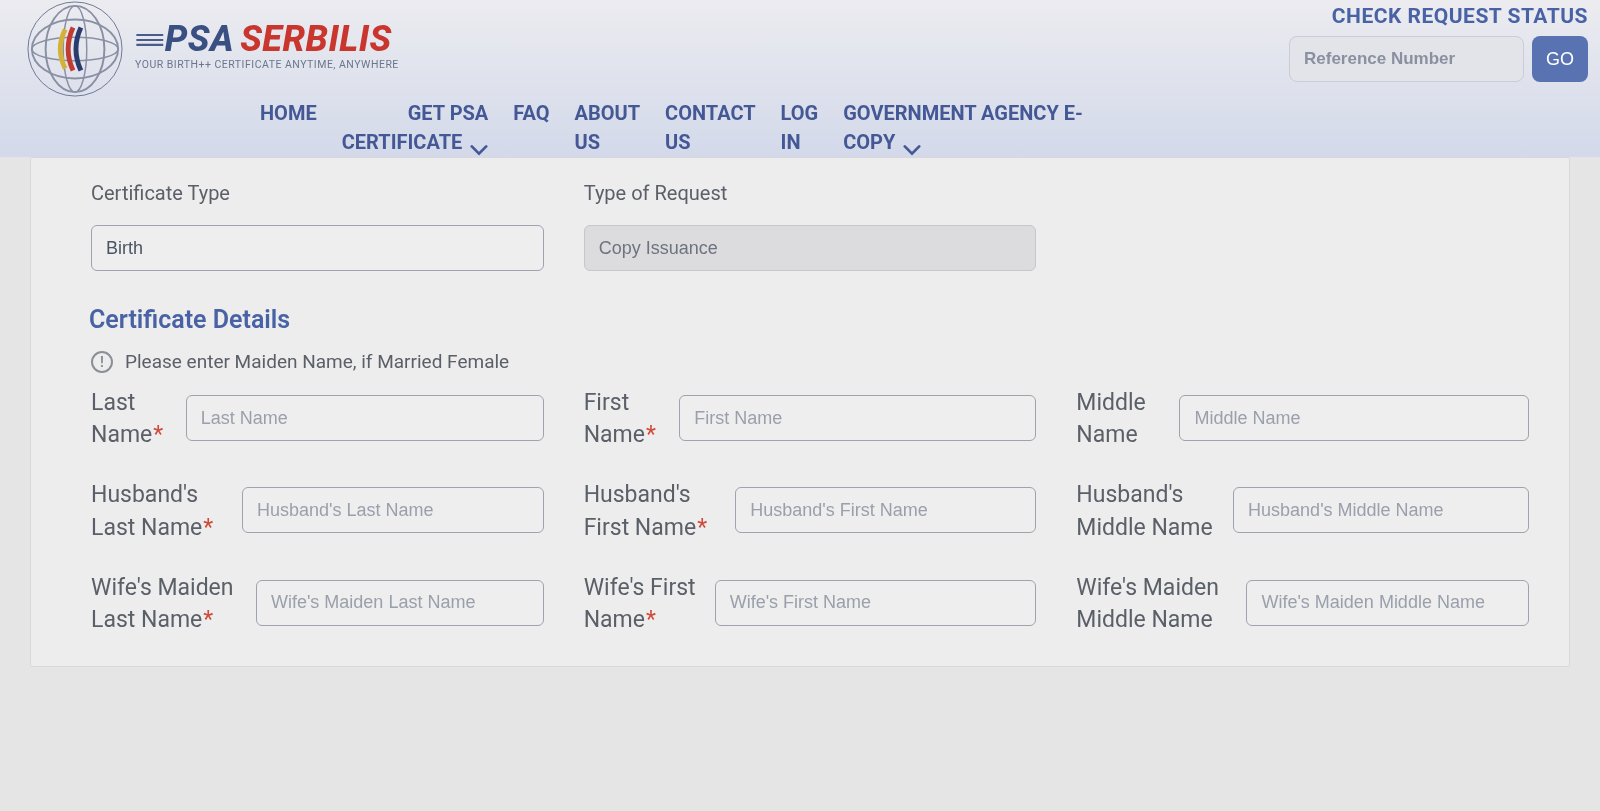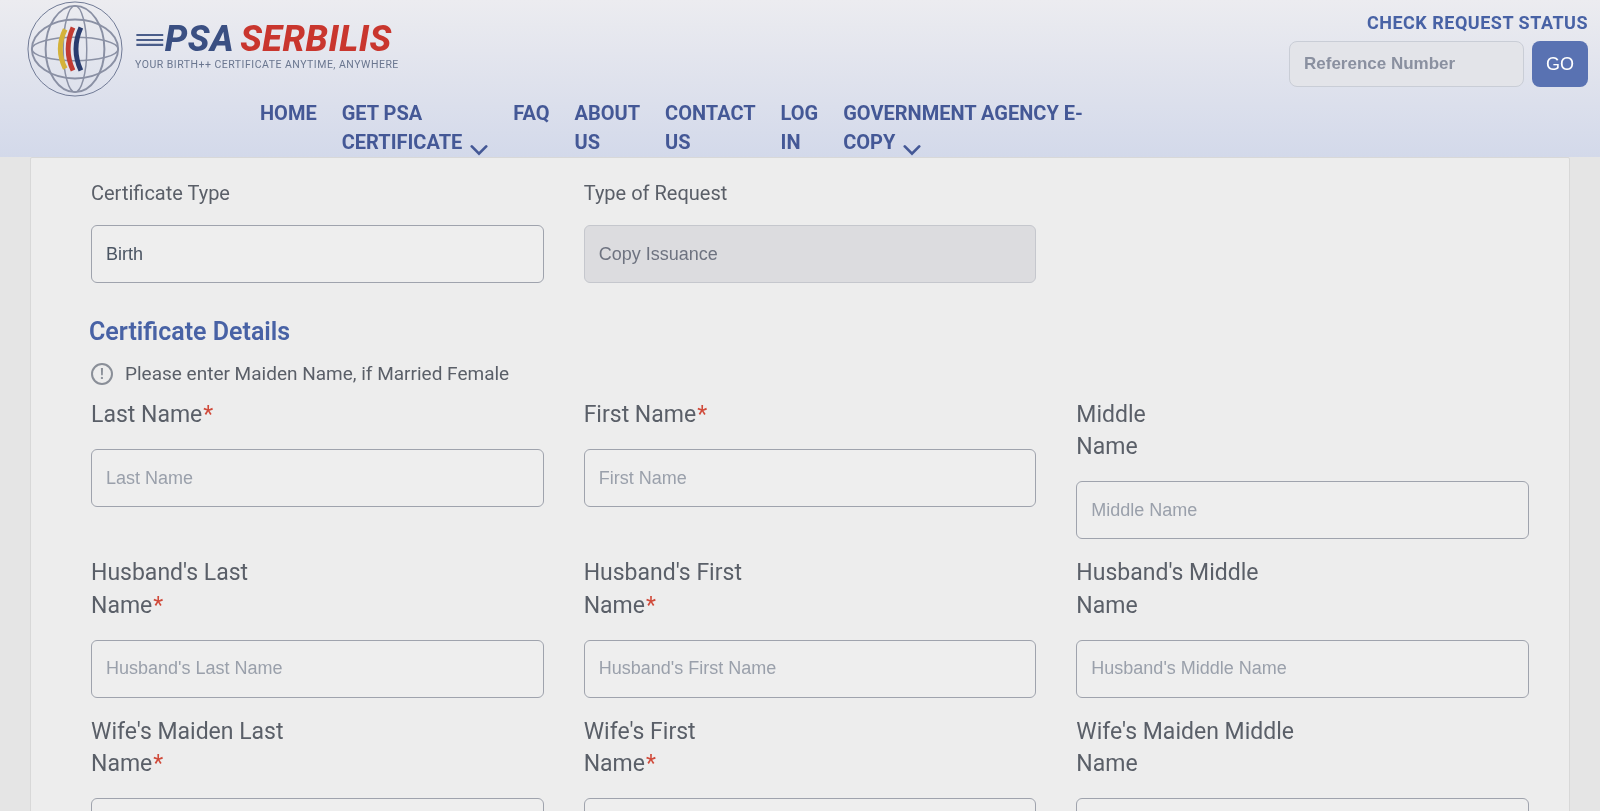--- a/index.html
+++ b/index.html
@@ -61,24 +61,24 @@
   position: absolute;
   right: 12px;
   top: 0;
   display: flex;
   flex-direction: column;
   align-items: flex-end;
 }
 .check-status {
   color: #4862a5;
   font-weight: 700;
-  font-size: 18px;
+  font-size: 21px;
   letter-spacing: 0.5px;
   margin-bottom: 8px;
-  margin-top: 12px;
+  margin-top: 4px;
 }
 .status-row { display: flex; gap: 8px; }
 .ref-input {
   width: 235px;
   height: 46px;
   border: 1px solid #c9cdd6;
   border-radius: 8px;
   padding: 0 14px;
   font-size: 17px;
   background: #e3e4e9;
@@ -143,21 +143,21 @@
 }
 .field-label-big {
   color: #5a5f68;
   font-size: 23px;
   line-height: 1.4;
   margin-bottom: 10px;
 }
 .req { color: #d04a3a; margin-left: 1px; }
 .text-input, .select-input {
   width: 100%;
-  height: 58px;
+  height: 46px;
   border: 1px solid #9fa3ad;
   border-radius: 6px;
   background: #eeeeee;
   padding: 0 14px;
   font-size: 18px;
   color: #4b5563;
 }
 .text-input::placeholder { color: #9aa0ab; }
 .text-input.disabled {
   background: #dcdcdf;
@@ -190,21 +190,21 @@
   margin-bottom: 14px;
 }
 .info-icon {
   width: 22px; height: 22px;
   border: 2px solid #8a8f98;
   border-radius: 50%;
   display: flex; align-items: center; justify-content: center;
   color: #8a8f98; font-weight: 700; font-size: 14px;
 }
 .info-text { color: #5a5f68; font-size: 19px; }
-.group-top { display: flex; flex-direction: column; }
+.group-top { display: flex; flex-direction: row; }
 
 .top-request-row .col { display: flex; flex-direction: column; }
 .top-request-row .col .field-label { margin-bottom: 16px; }
 
 .cert-label-narrow { max-width: 130px; }
 .cert-input-gap { margin-top: 8px; }
 .group-section { margin-top: 18px; }
 </style>
 </head>
 <body>
@@ -238,21 +238,21 @@
     <div class="status-row">
       <input class="ref-input" placeholder="Reference Number" style="">
       <button class="go-btn">GO</button>
     </div>
   </div>
 
   <div class="nav">
     <div class="nav-item" style="align-self:flex-start;">
       <span>HOME</span>
     </div>
-    <div class="nav-item" style="max-width:170px;">
+    <div class="nav-item" style="max-width:170px;align-items:flex-end;">
       <span>GET PSA</span>
       <span class="nav-row2">
         <span>CERTIFICATE</span>
         <span class="chev">
           <svg viewBox="0 0 20 14">
               <path d="M2 3 L10 11 L18 3" fill="none" stroke="#445896" stroke-width="3" stroke-linecap="round"></path>
             </svg>
         </span>
       </span>
     </div>

